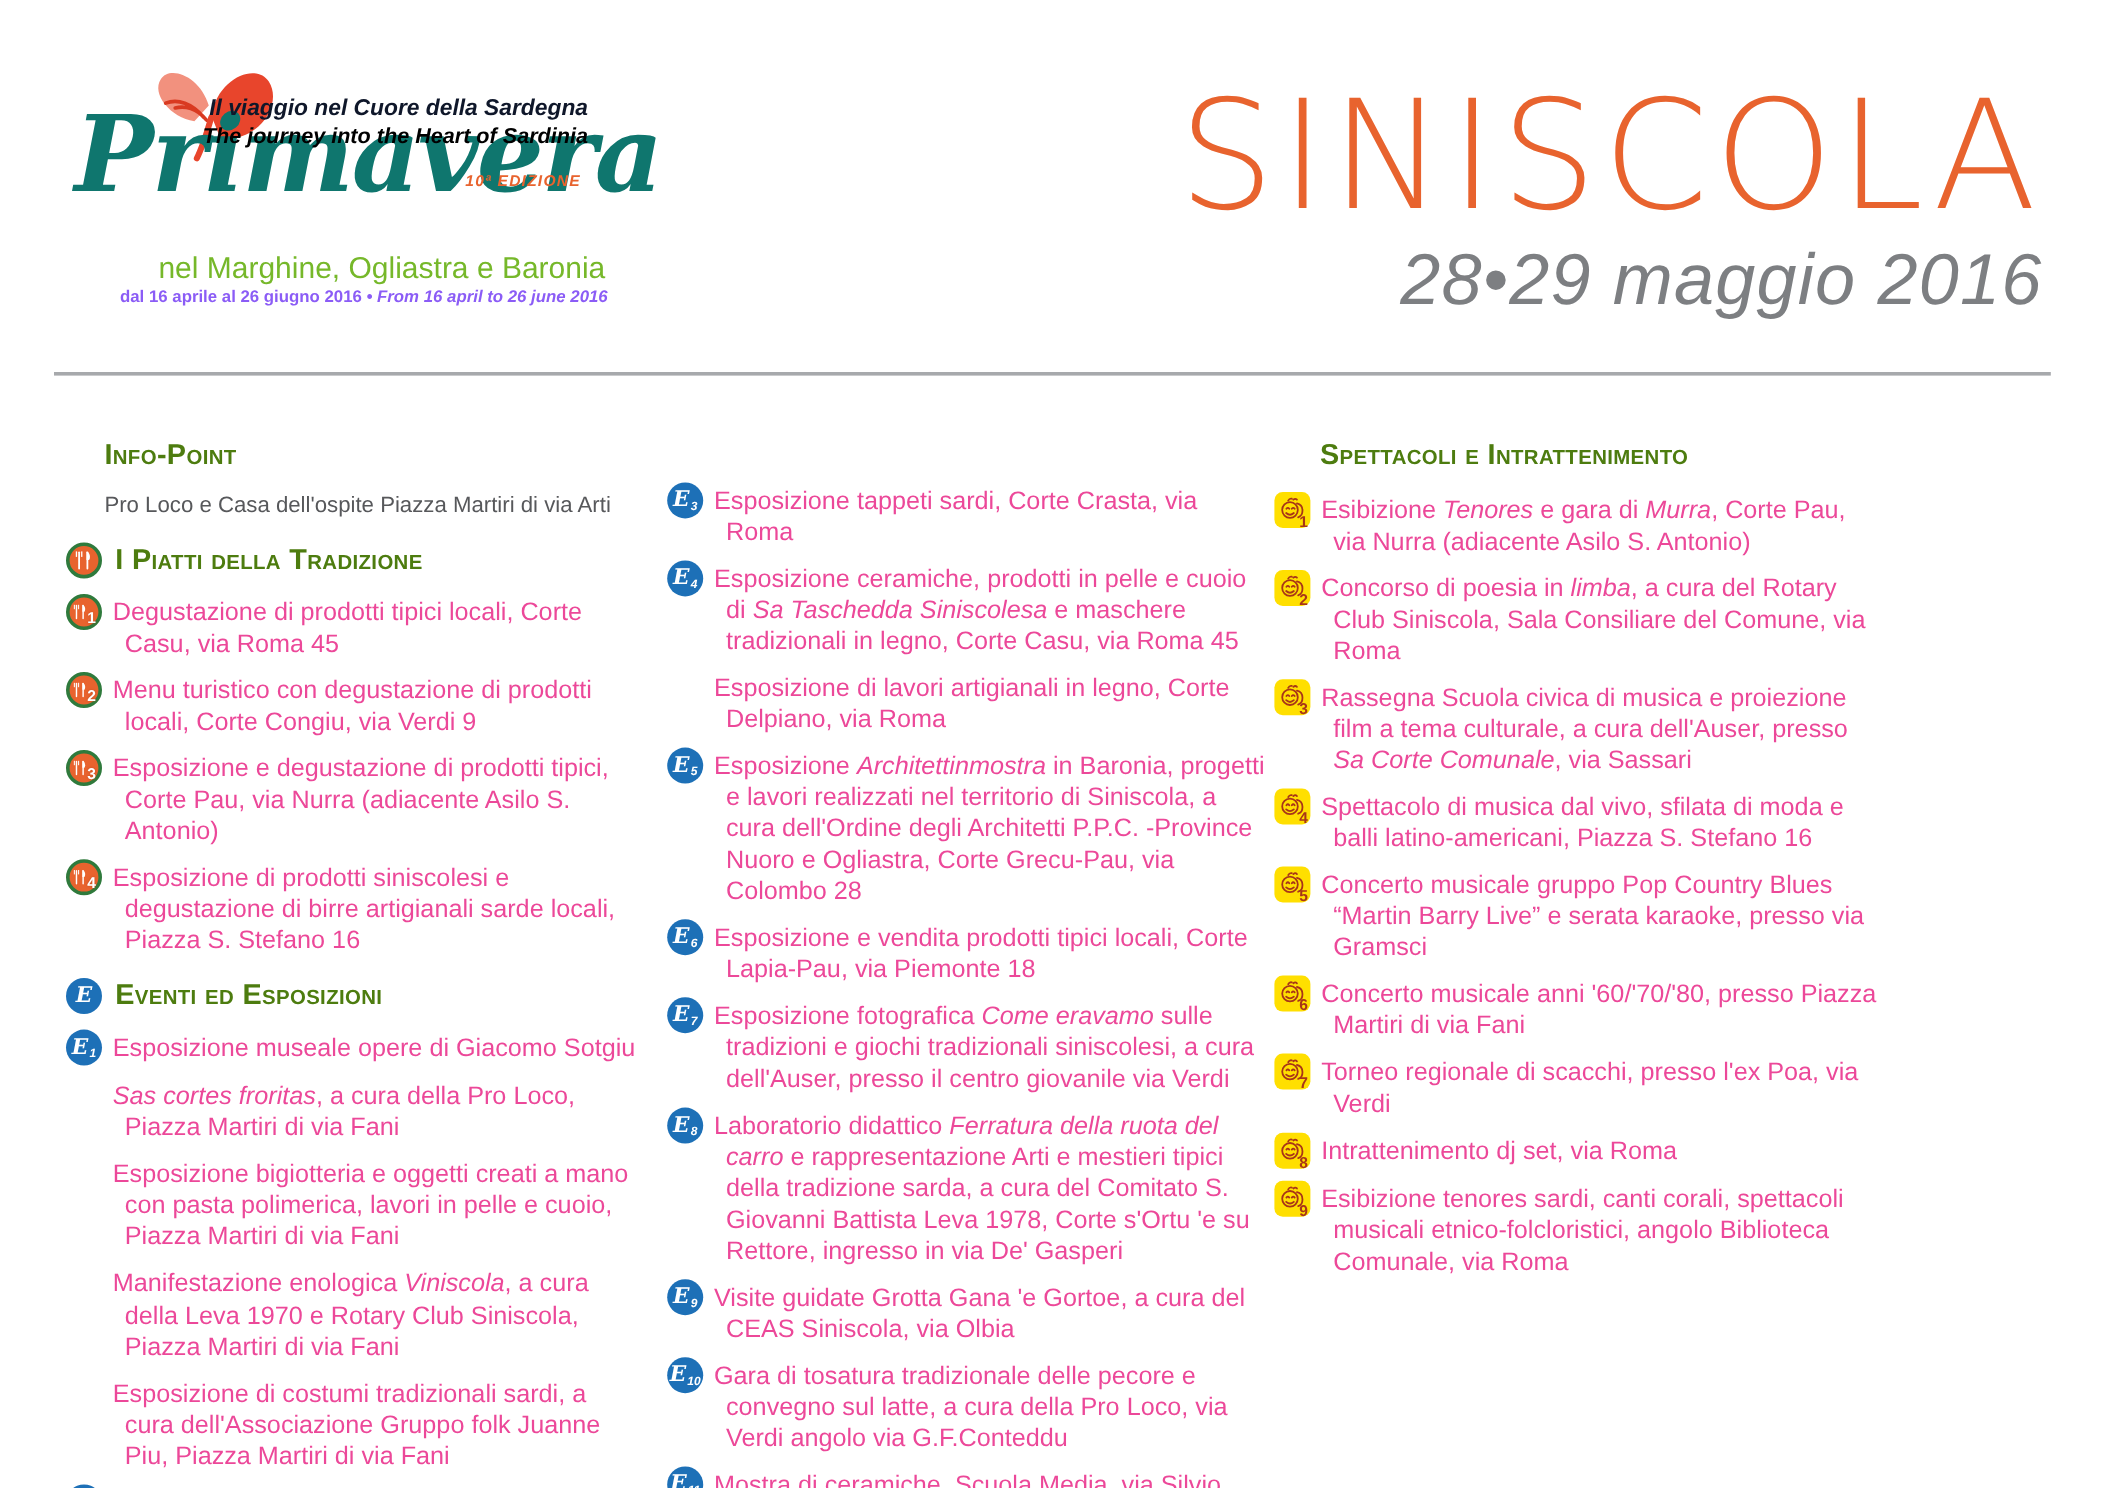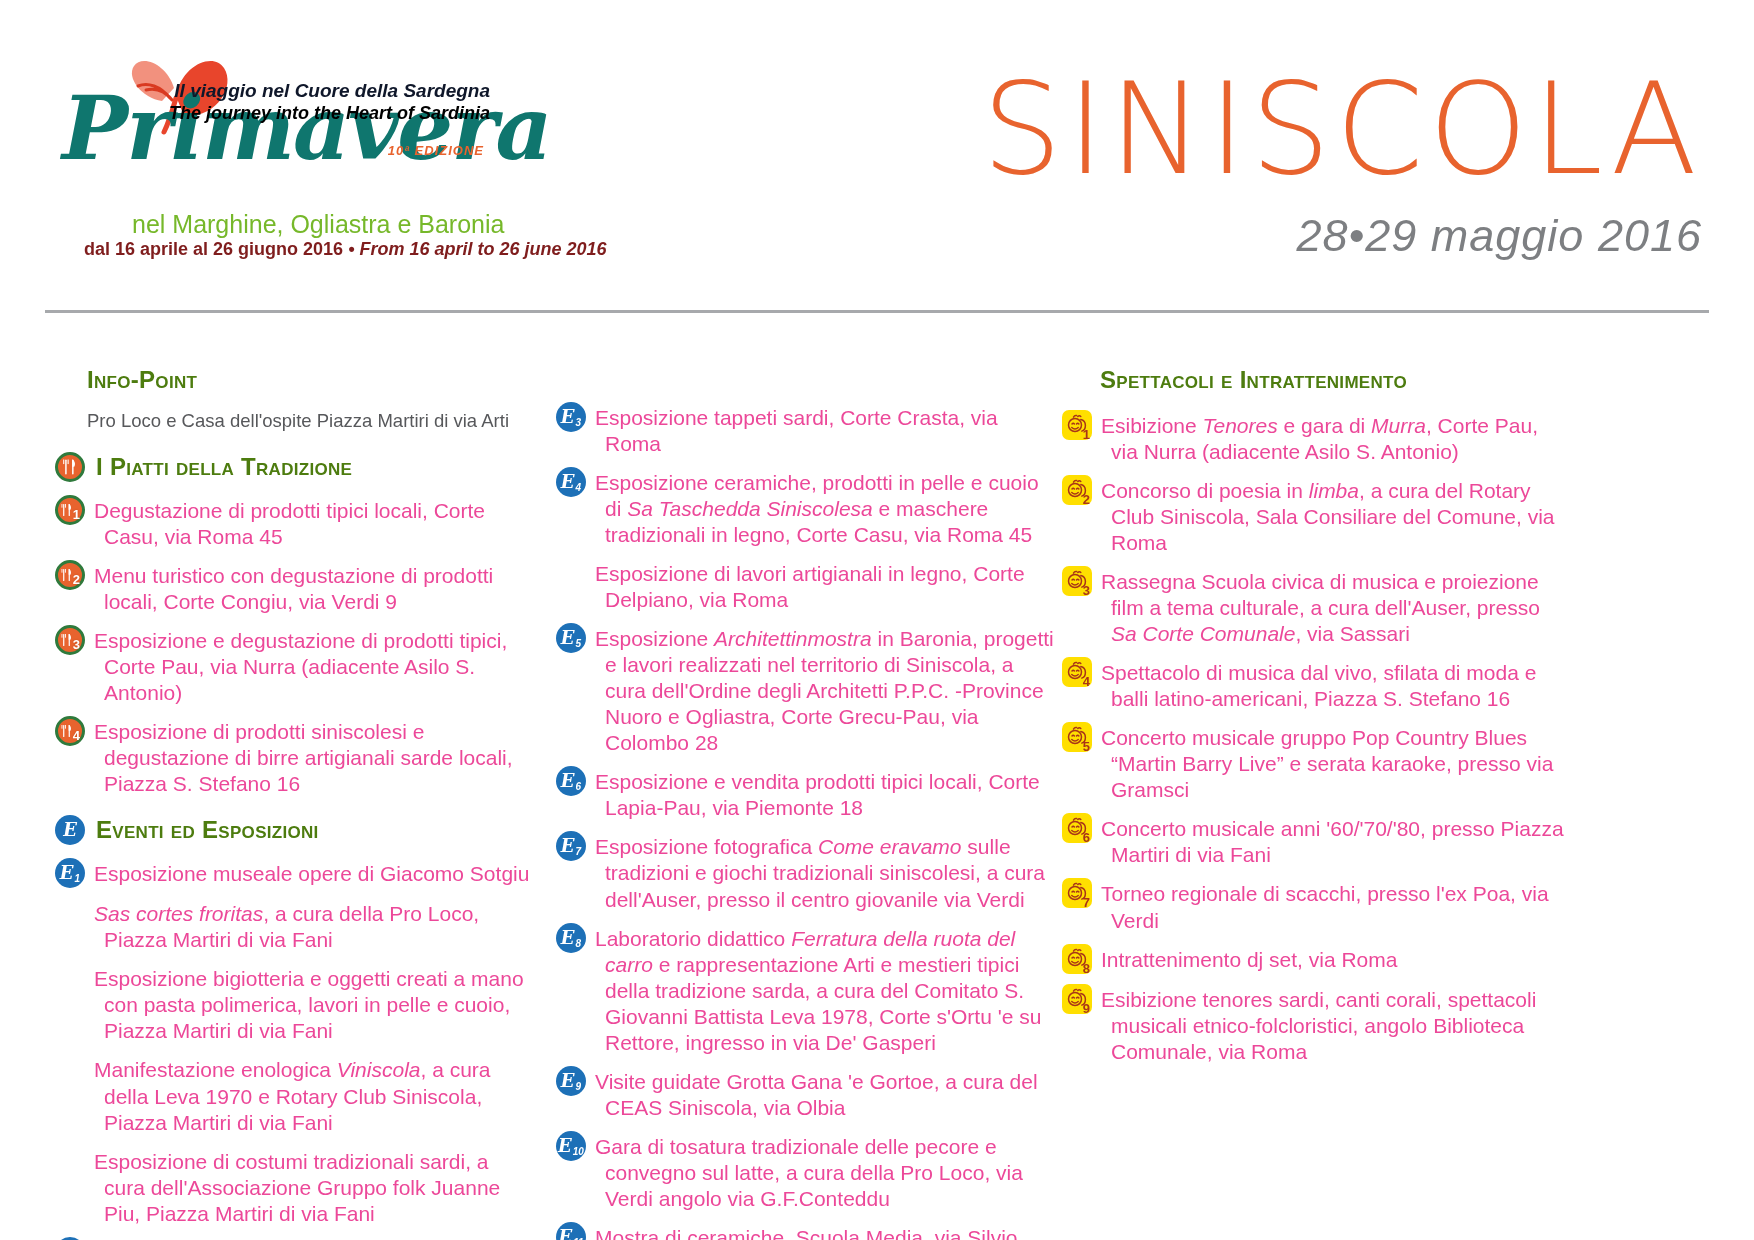--- a/index.html
+++ b/index.html
@@ -12,27 +12,27 @@
   .logo-title { position:absolute; left:0; top:40px; font-family:"DejaVu Serif", serif;
                 font-style:italic; font-weight:bold; font-size:88px; line-height:1.1;
                 color:#0f766e; letter-spacing:-2px; }
   .tag-it  { position:absolute; right:2px; top:40px; color:#0f172a; font-weight:bold;
              font-style:italic; font-size:19px; white-space:nowrap; }
   .tag-en  { position:absolute; right:2px; top:63px; color:#000000; font-weight:bold;
              font-style:italic; font-size:18px; white-space:nowrap; }
   .edition { position:absolute; right:8px; top:103px; color:#e8632e; font-weight:bold;
              font-style:italic; font-size:13px; letter-spacing:1px; }
   .region  { position:absolute; left:70px; top:170px; color:#76b82a; font-size:25px; white-space:nowrap; }
-  .period  { position:absolute; left:22px; top:199px; color:#7f1d1d; font-weight:bold;
-             font-size:18px; white-space:nowrap; }
+  .period  { position:absolute; left:38px; top:199px; color:#8b5cf6; font-weight:bold;
+             font-size:14px; white-space:nowrap; }
 
   .town-block { position:absolute; right:52px; top:70px; text-align:right; }
   .town { font-family:"DejaVu Sans","Liberation Sans",sans-serif; font-weight:100;
           font-size:126px; line-height:0.95; color:#e8632e; letter-spacing:5px; }
-  .event-dates { font-size:45px; color:#7d7f82; font-style:italic; margin-top:20px; letter-spacing:1px; }
+  .event-dates { font-size:60px; color:#7d7f82; font-style:italic; margin-top:8px; letter-spacing:1px; }
 
   .divider { position:absolute; left:45px; top:310px; width:1664px; height:3px; background:#a7a9ac; }
 
   
   .col  { position:absolute; }
   .col1 { left:55px;   top:366px; width:478px; }
   .col2 { left:556px;  top:402px; width:500px; }
   .col3 { left:1062px; top:366px; width:505px; }
 
   .sec-title { font-variant:small-caps; color:#4d7c0f; font-size:24px; font-weight:bold;

